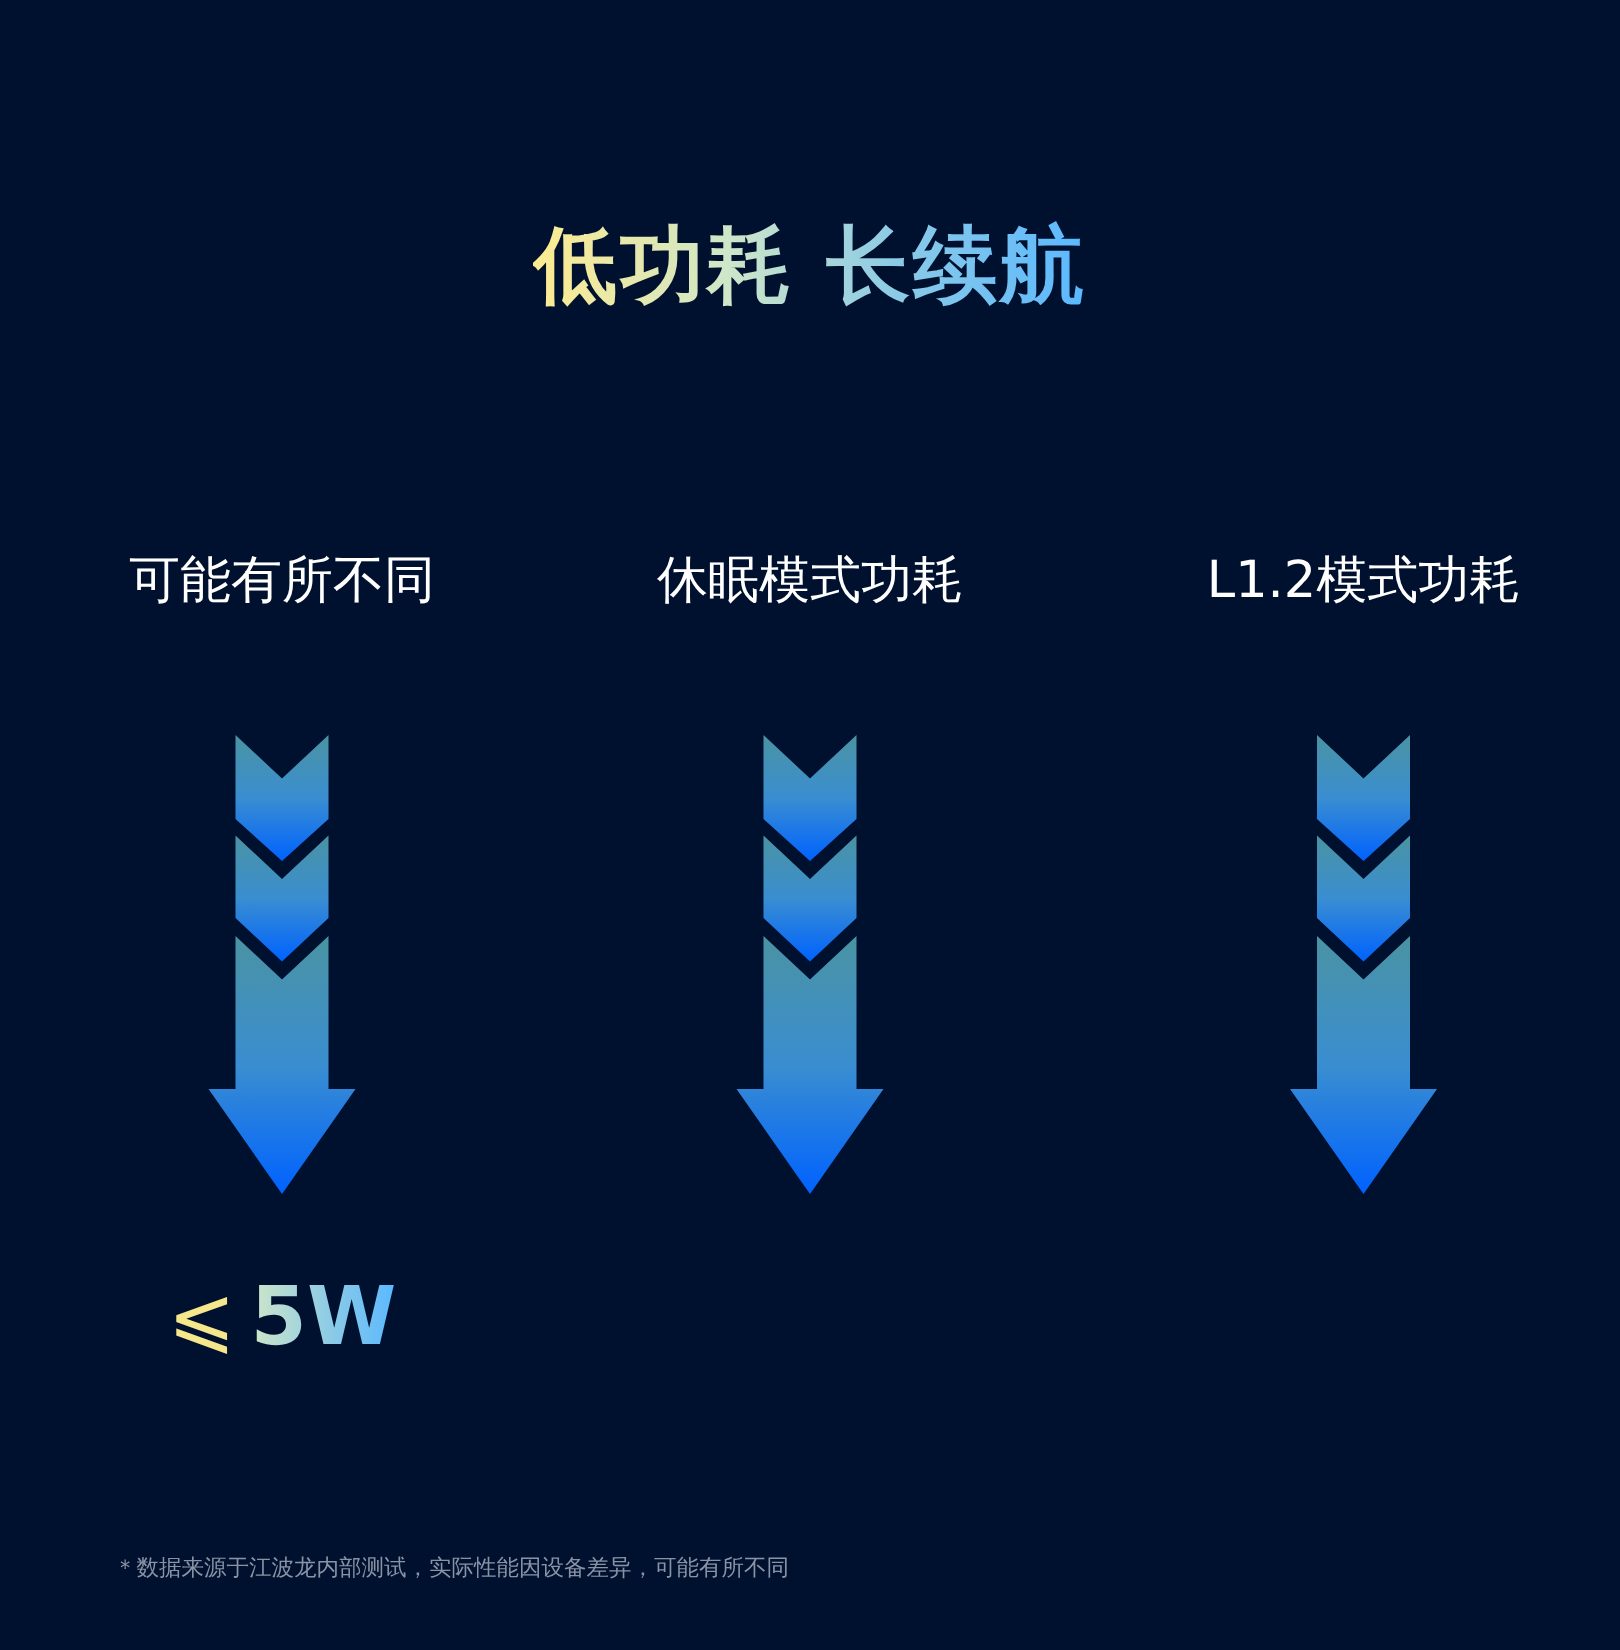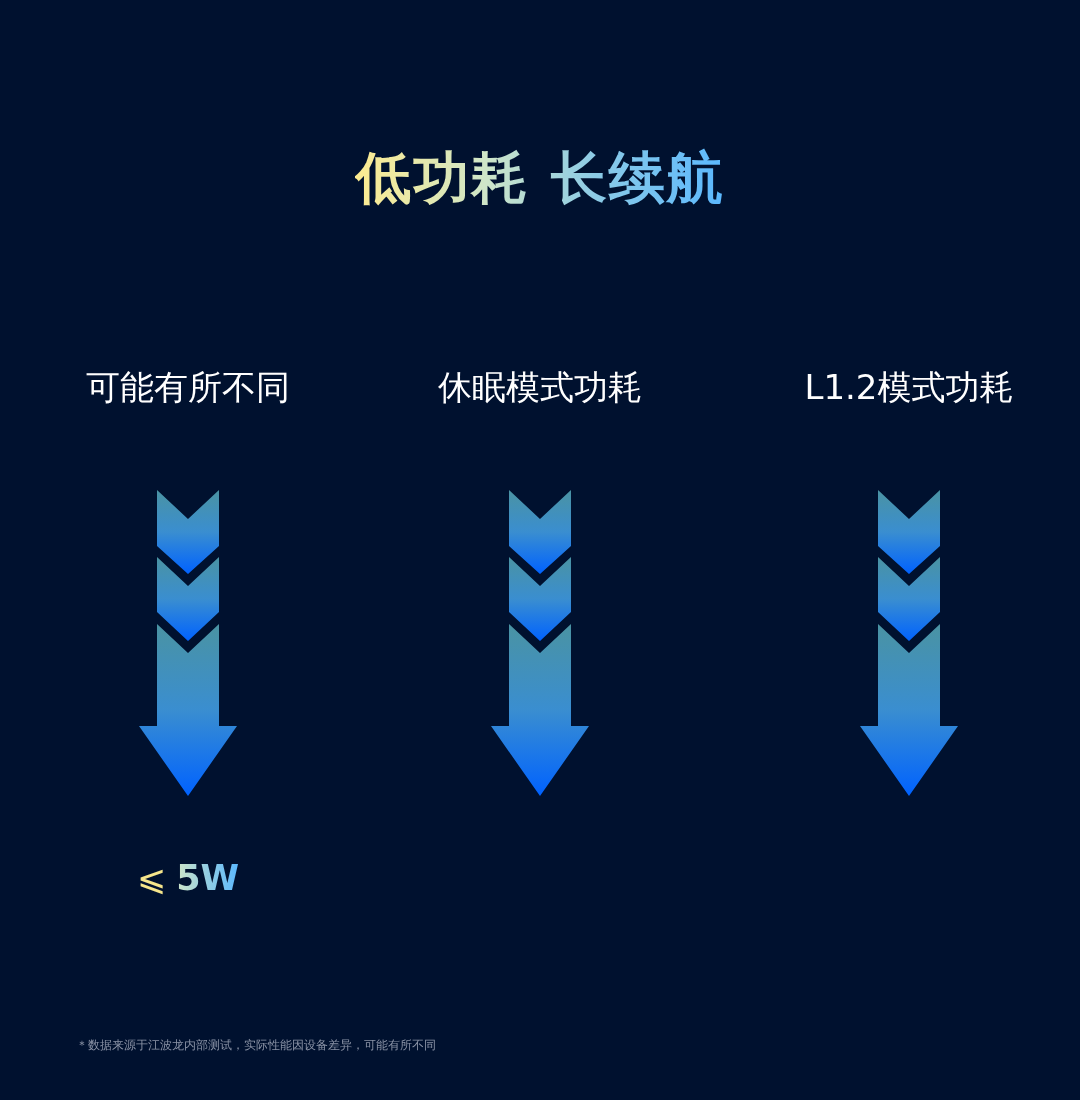--- a/index.html
+++ b/index.html
@@ -27,34 +27,34 @@
   .col-label {
     position: absolute; top: 364px; left: 0; width: 100%;
     text-align: center; color: #ffffff;
     font-size: 34px; line-height: 46px;
   }
   .arrow {
     position: absolute; top: 490px; left: 130px; width: 100px; height: 310px;
   }
   .value {
     position: absolute; top: 848px; left: 0; width: 100%;
-    text-align: center; font-size: 35px; font-weight: bold; line-height: 60px;
+    text-align: center; font-size: 54px; font-weight: bold; line-height: 60px;
     white-space: nowrap;
   }
   .value .le {
     color: #f6e68c; font-weight: normal; margin-right: 10px;
   }
   .value .num {
     background: linear-gradient(90deg, #cfe6c8 0%, #8ccbe6 55%, #5ab8ff 100%);
     -webkit-background-clip: text; background-clip: text;
     color: transparent;
   }
   .footnote {
     position: absolute; left: 76px; top: 1030px;
-    color: #8a93a6; font-size: 12px; line-height: 30px;
+    color: #8a93a6; font-size: 15px; line-height: 30px;
   }
 </style>
 </head>
 <body>
 
 <div class="headline">
   <span>低功耗 长续航</span>
 </div>
 
 <div class="col" style="left:8px;">

